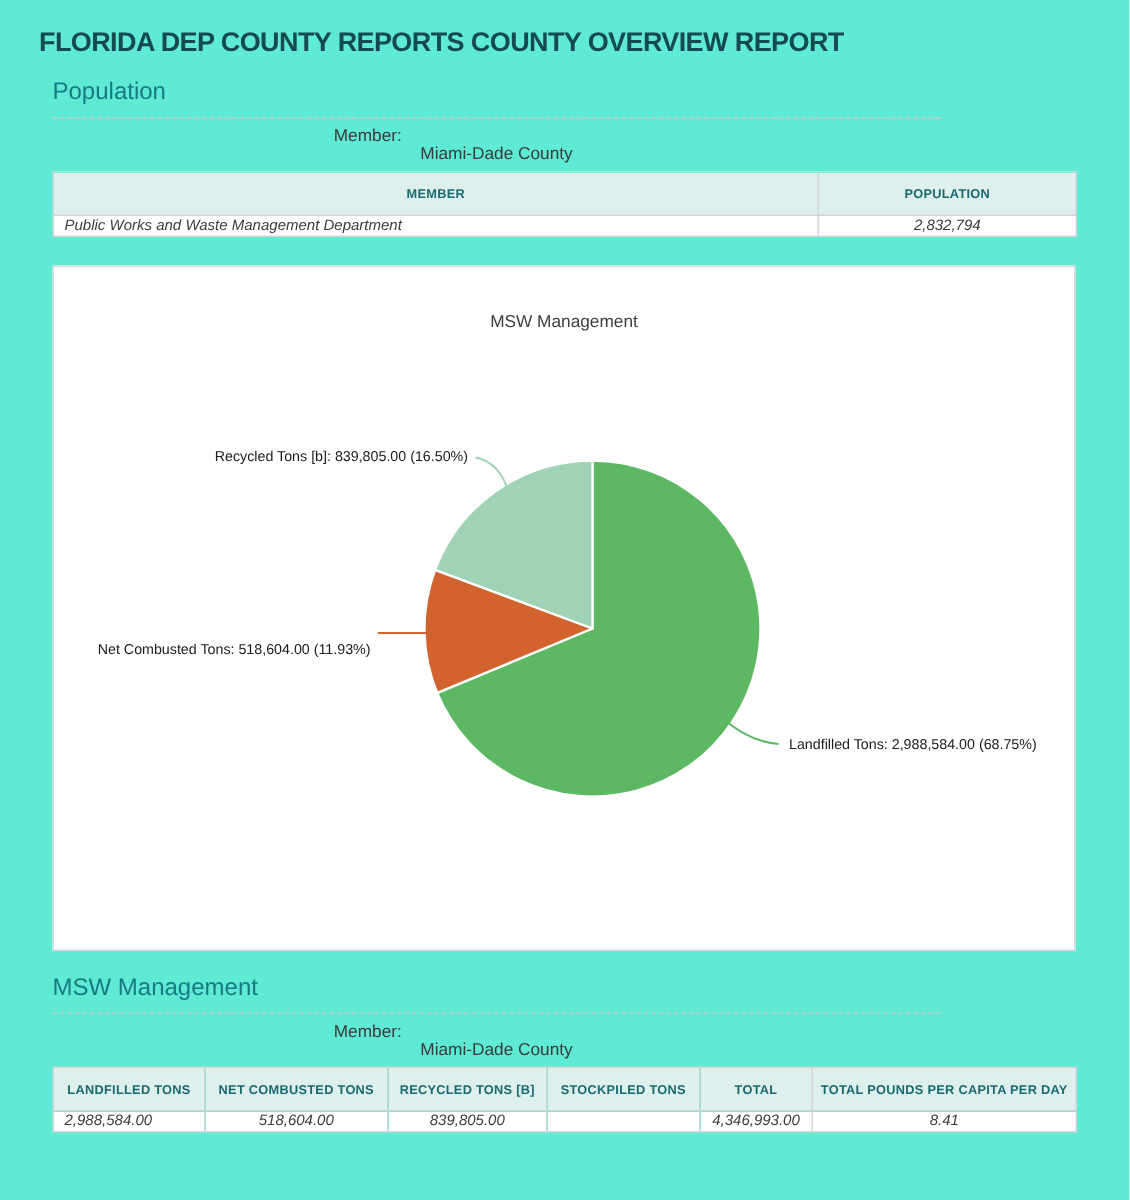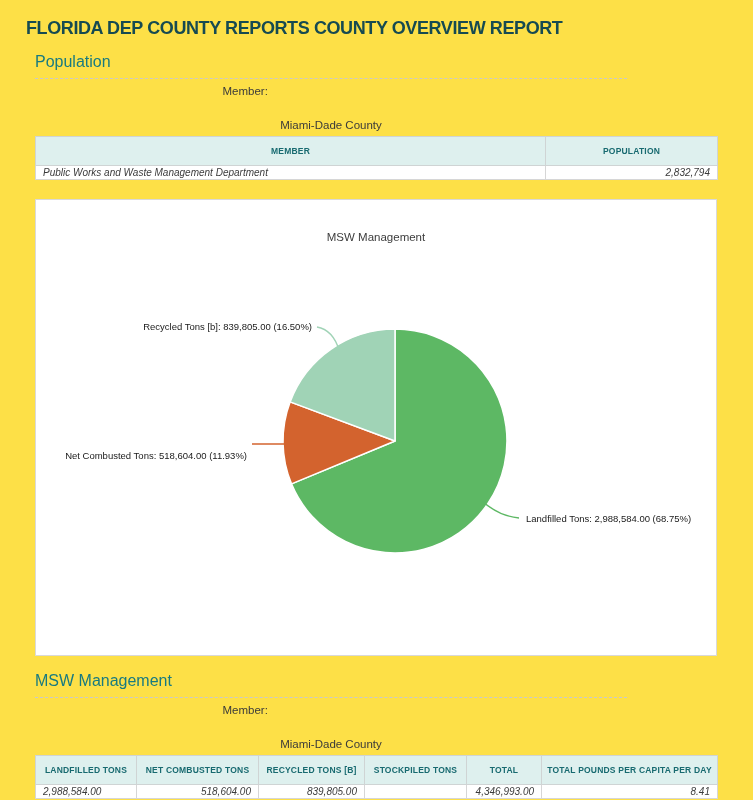--- a/index.html
+++ b/index.html
@@ -1,48 +1,48 @@
 <!DOCTYPE html>
 <html><head>
 <meta charset="utf-8">
 <style>
   * { margin:0; padding:0; box-sizing:border-box; }
   html,body { width:753px; height:800px; background:#fff; font-family:"Liberation Sans","DejaVu Sans",sans-serif; }
-  .page { position:relative; width:753px; height:800px; background:#fde047; overflow:hidden; }
+  .page { position:relative; width:753px; height:800px; background:#5eead4; overflow:hidden; }
 
   .report-title {
     margin:18px 0 0 26px;
     font-size:18px; font-weight:700; letter-spacing:-0.4px;
     color:#164a51;
   }
 
   .section { margin-left:35px; width:592px; }
   .section-heading {
     margin-top:14px; padding-bottom:7px;
     font-size:16px; font-weight:400; color:#187a80;
     border-bottom:1px dashed #c9c9c9;
   }
   .member-row { display:flex; align-items:center; padding:6px 3px 5px 3px; font-size:11.5px; color:#3a3a3a;flex-direction:column; }
   .member-row .member-label { width:217px; }
-  .member-row .member-value { color:#3a3a3a;margin-top:22px; }
+  .member-row .member-value { color:#3a3a3a; }
 
   table.report { width:682px; border-collapse:collapse; table-layout:fixed; }
   table.report th {
     background:#def0ee; color:#186a70;
     font-size:8.5px; font-weight:700; letter-spacing:0.2px;
     text-align:center; padding:9px 4px;
     border:1px solid #cfd4d4;
     text-transform:uppercase; white-space:nowrap; overflow:hidden;
   }
   table.report td {
     font-size:10px; color:#3b3b3b;
     padding:1px 7px; border:1px solid #d6d6d6; background:#fff;
     white-space:nowrap; overflow:hidden;font-style:italic;
   }
-  td.al { text-align:left; } td.ar { text-align:right; }
+  td.al { text-align:left; } td.ar { text-align:center; }
 
   .chart-panel {
     position:relative; margin-top:19px;
     width:682px; height:457px;
     border:1px solid #d9d9d9; background:#fff;
   }
   .chart-title {
     position:absolute; top:31px; left:0; width:100%;
     text-align:center; font-size:11.5px; color:#3d3d3d;
   }

